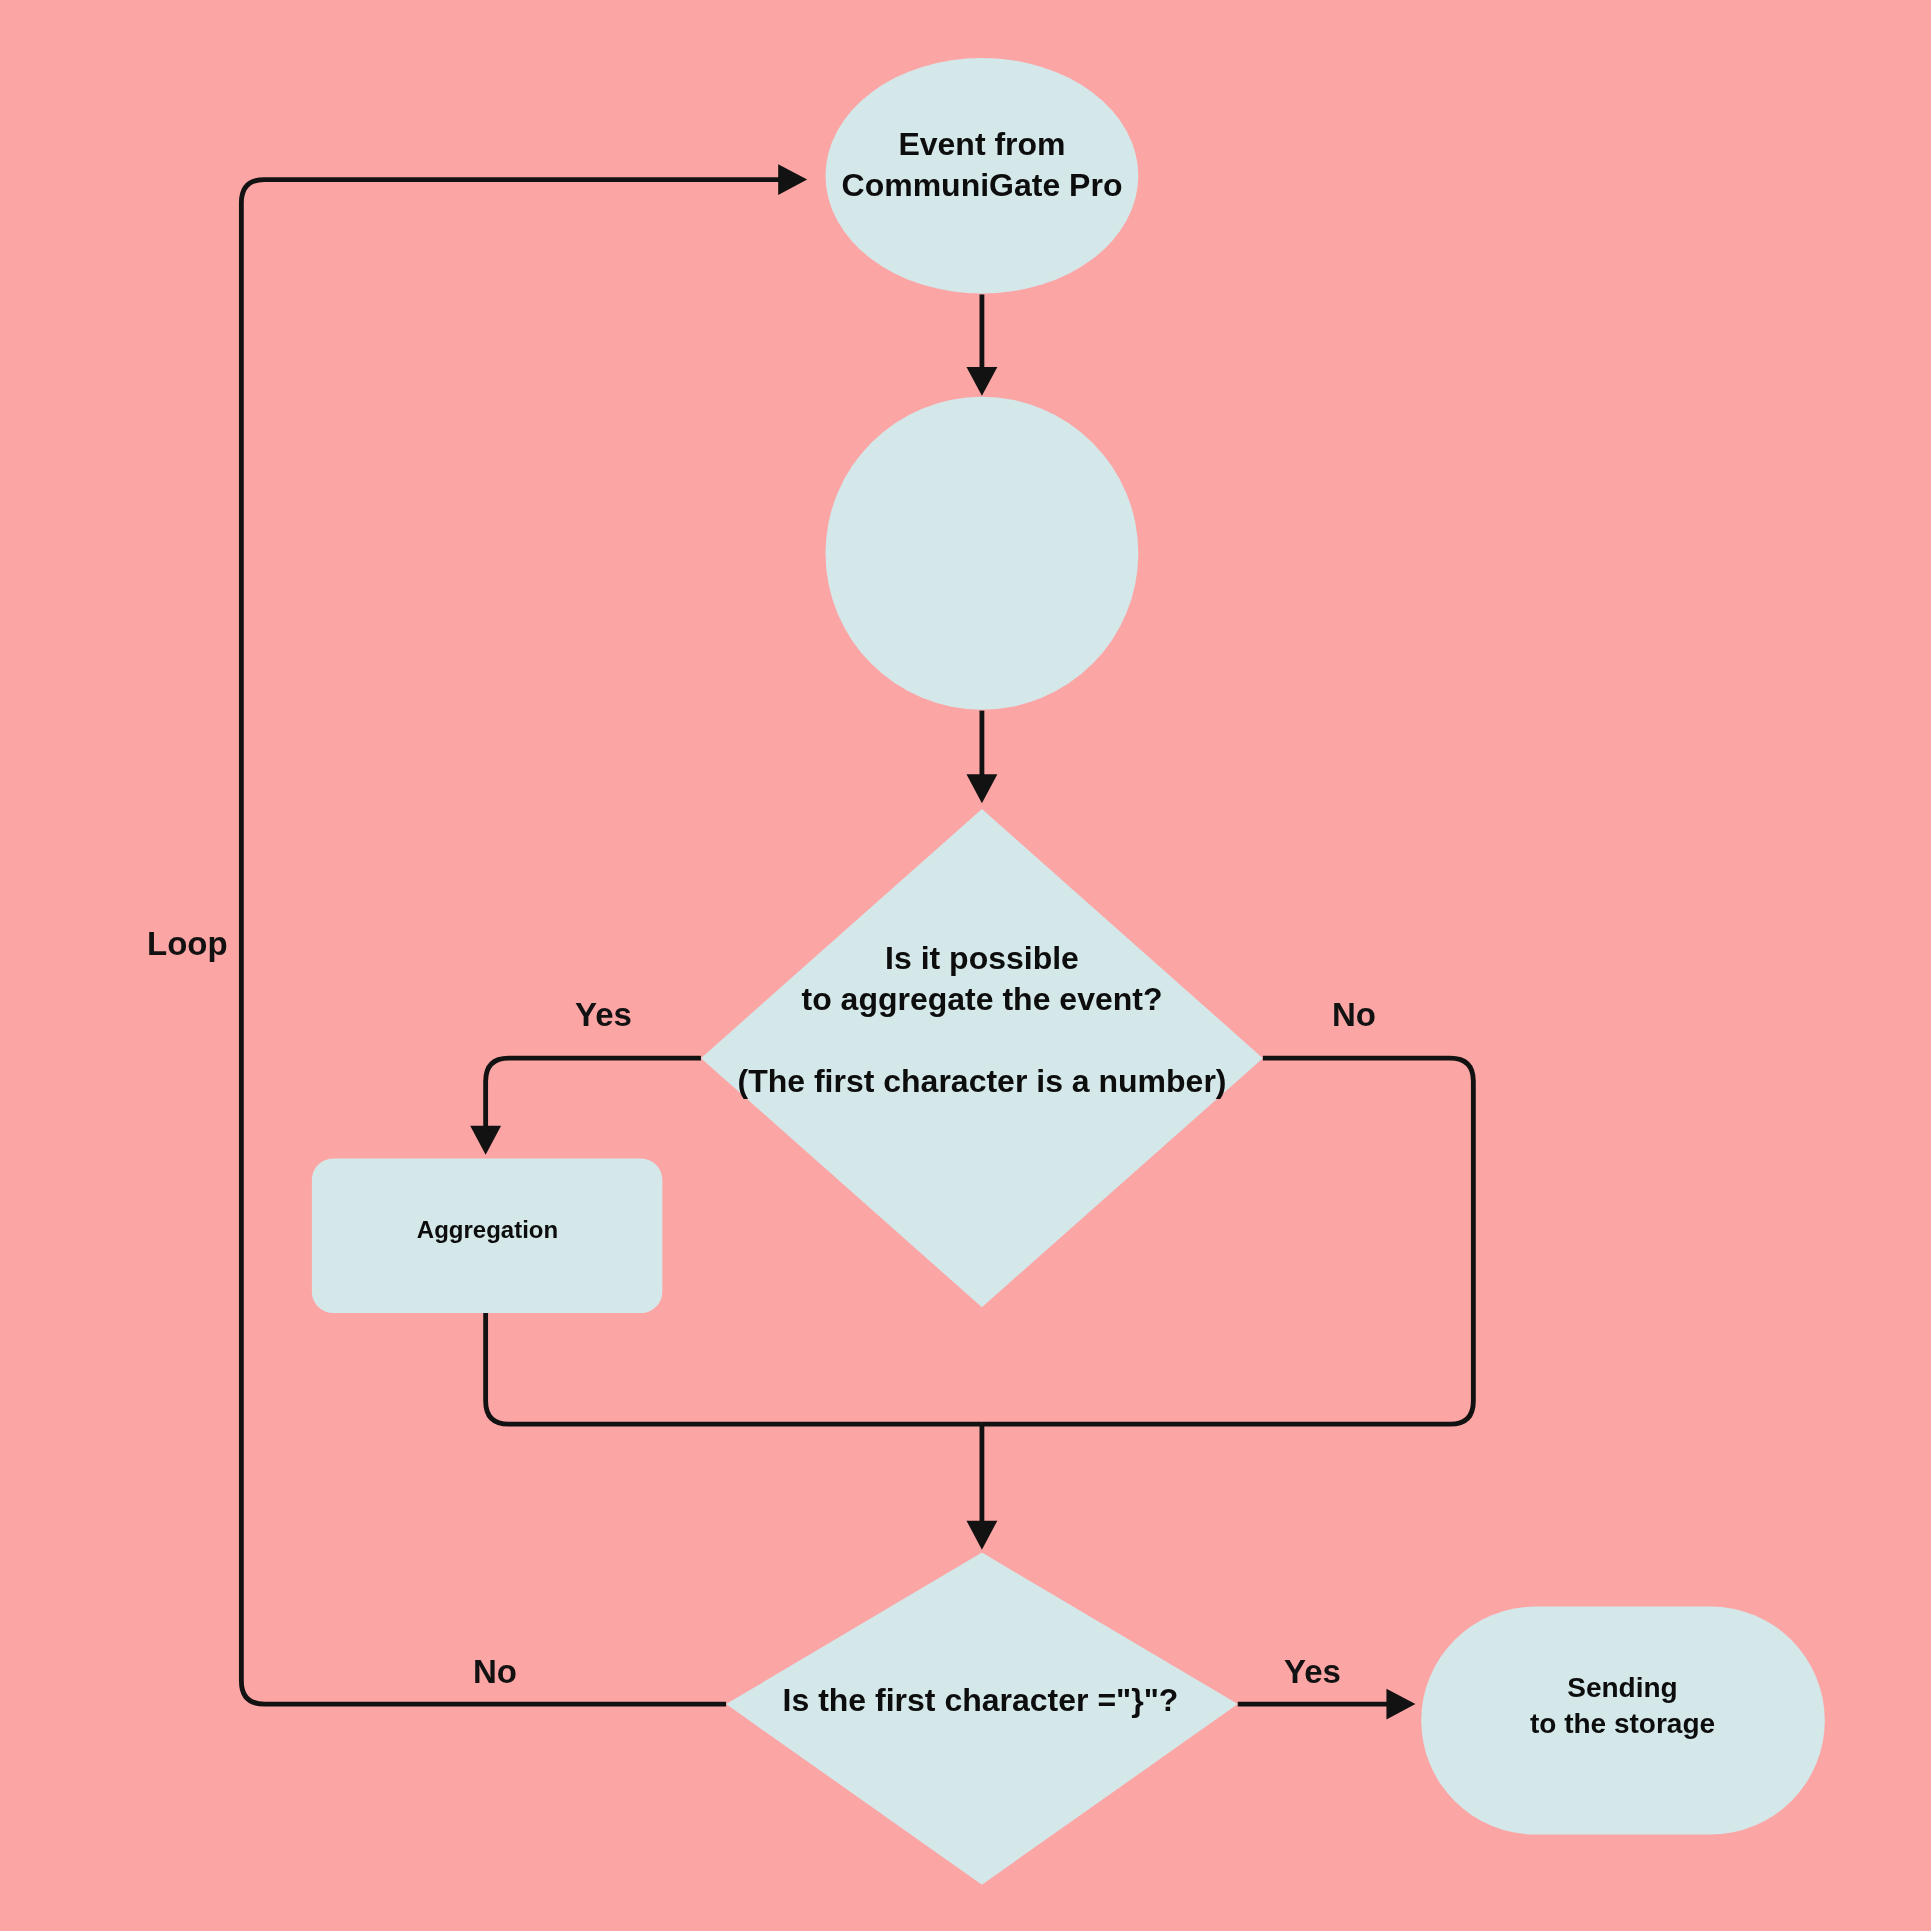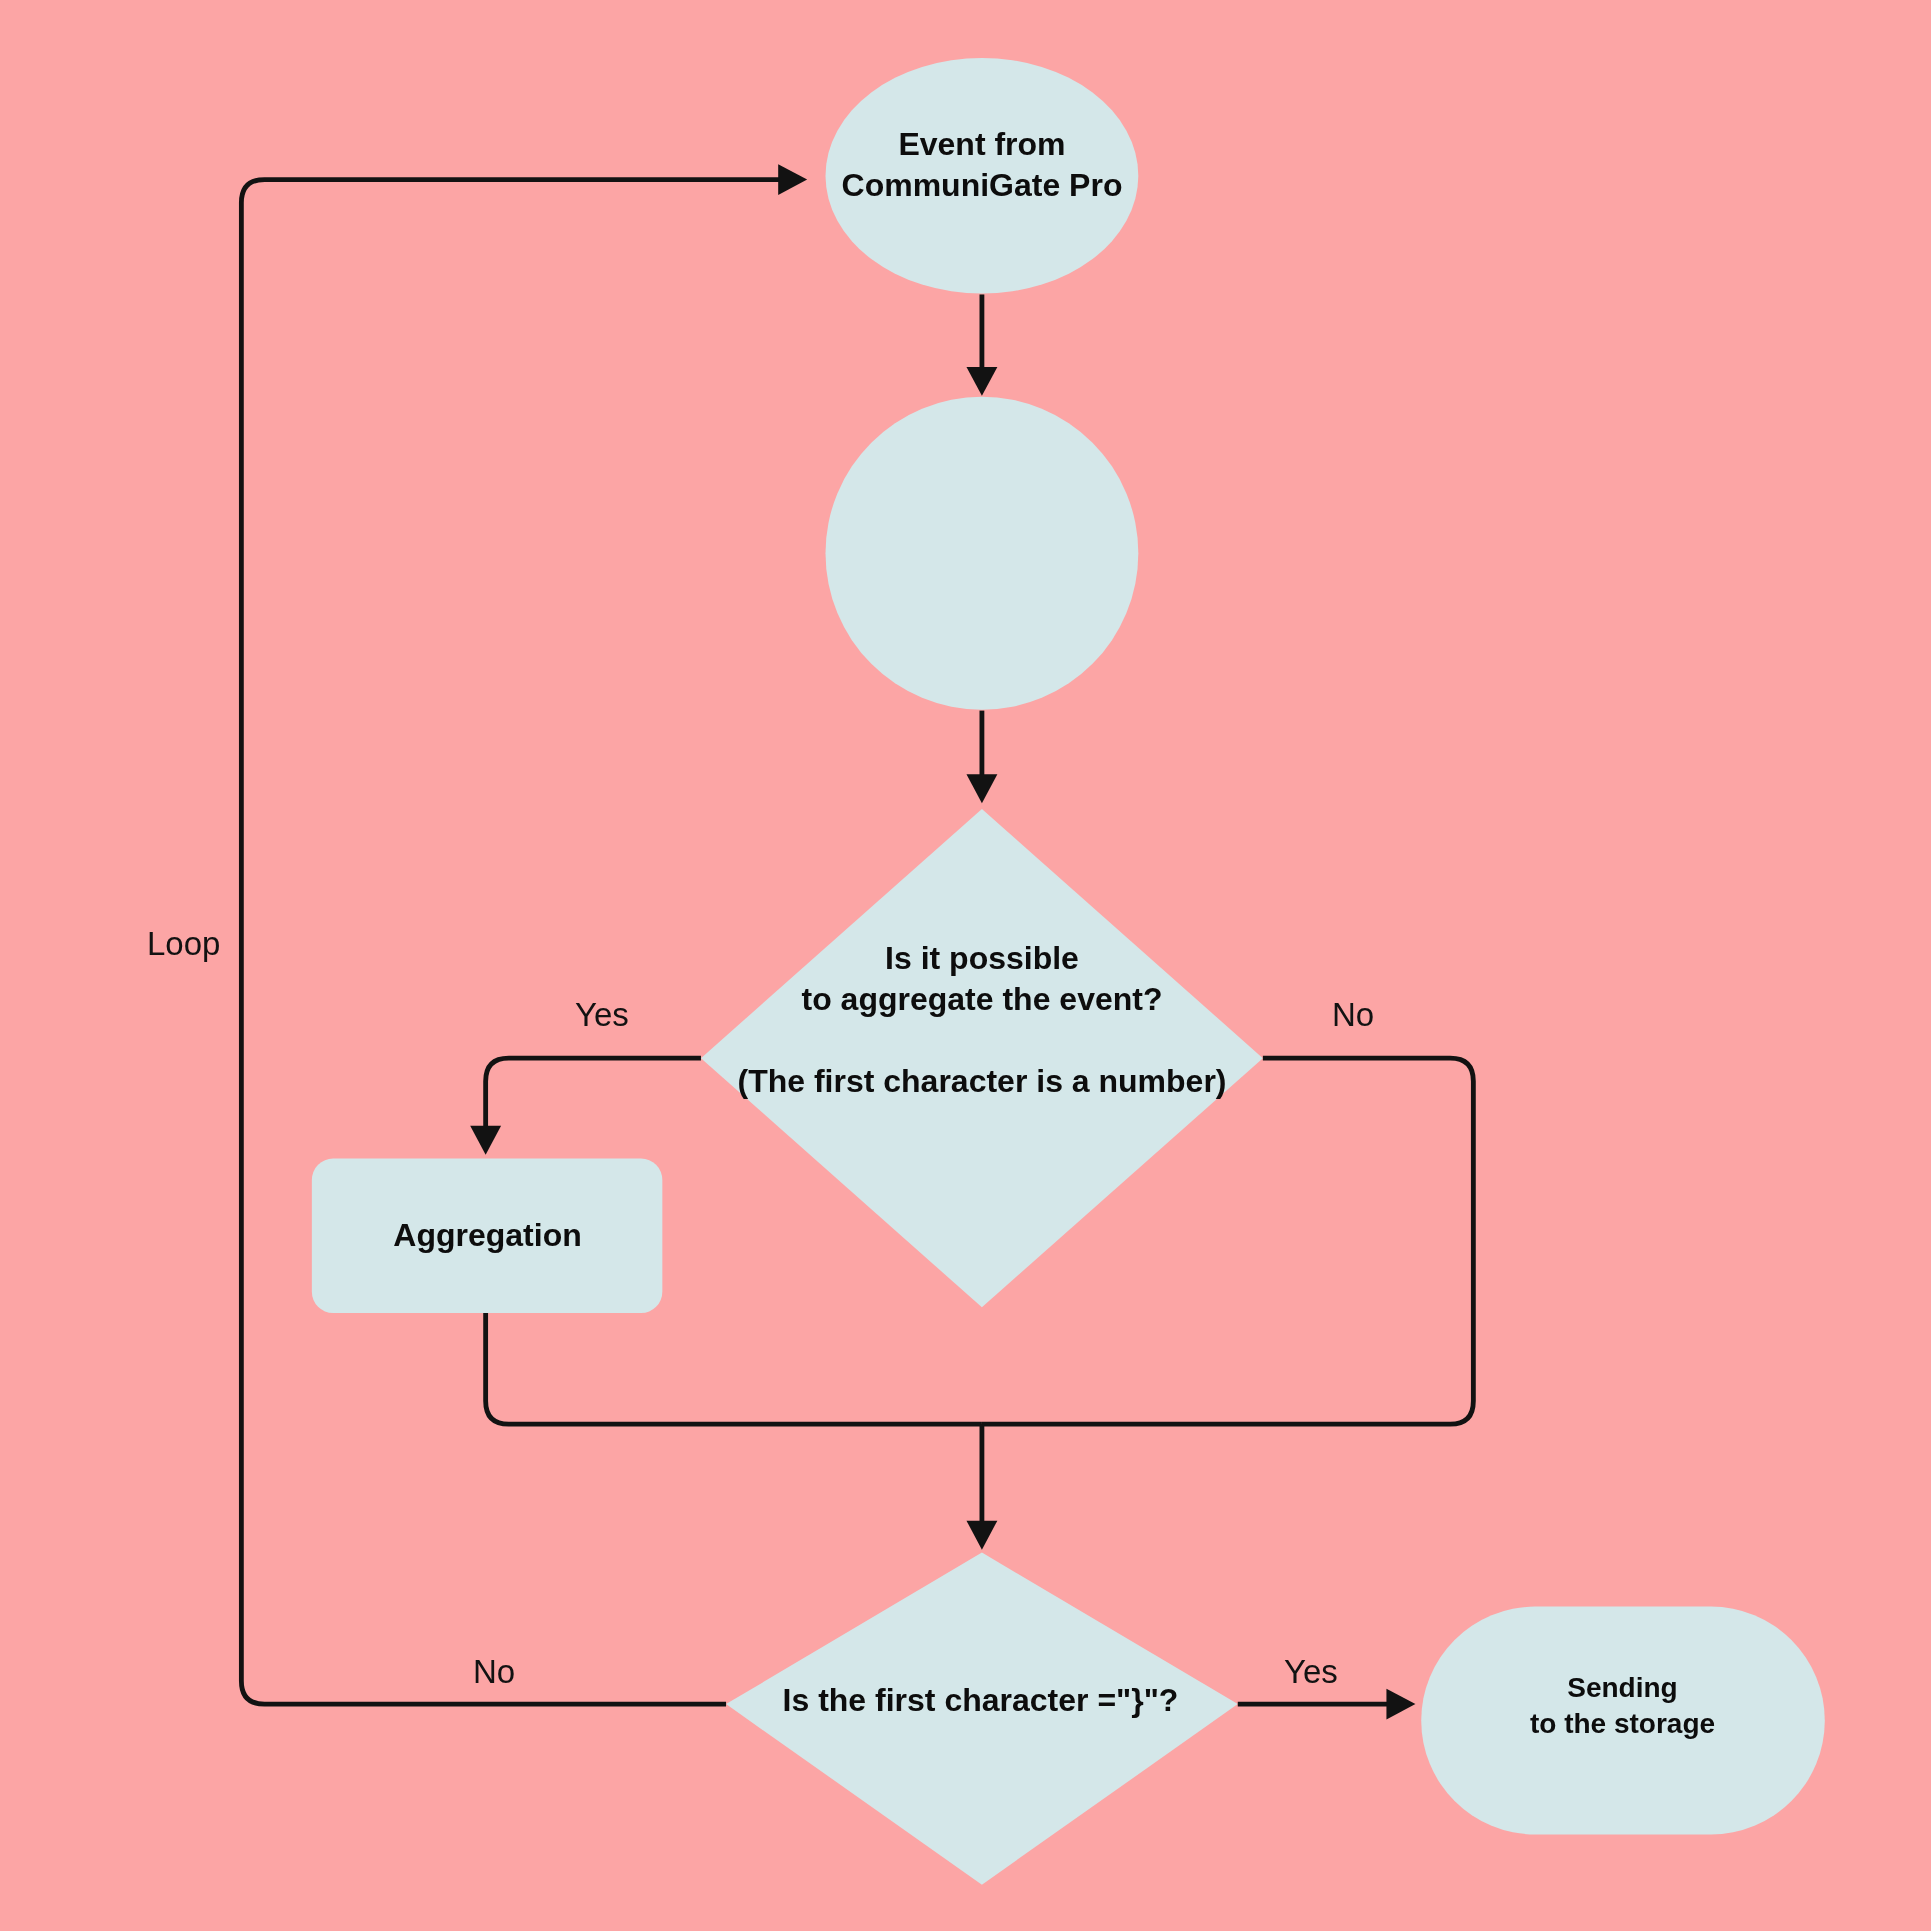--- a/index.html
+++ b/index.html
@@ -44,40 +44,40 @@
     font-family: "Liberation Sans", sans-serif;
     font-weight: bold;
     color: #0d0d0d;
     line-height: 1.28;
     white-space: pre;
     pointer-events: none;
   }
   .edge-label {
     position: absolute;
     font-family: "Liberation Sans", sans-serif;
-    font-weight: normal;
+    font-weight: bold;
     color: #121212;
     white-space: pre;
   }
   
   #lbl-start {
     left: 736px; top: 124px; width: 492px;
     font-size: 32px;
   }
   #lbl-normalization {
     left: 736px; top: 532px; width: 492px;
     font-size: 32px;
   }
   #lbl-decision-aggregate {
     left: 673px; top: 938px; width: 618px;
     font-size: 32px;
   }
   #lbl-aggregation {
     left: 338px; top: 1215px; width: 299px;
-    font-size: 32px;
+    font-size: 24px;
   }
   #lbl-decision-brace {
     left: 714px; top: 1680px; width: 533px;
     font-size: 32px;
   }
   #lbl-storage {
     left: 1443px; top: 1670px; width: 359px;
     font-size: 28px;
   }
   

